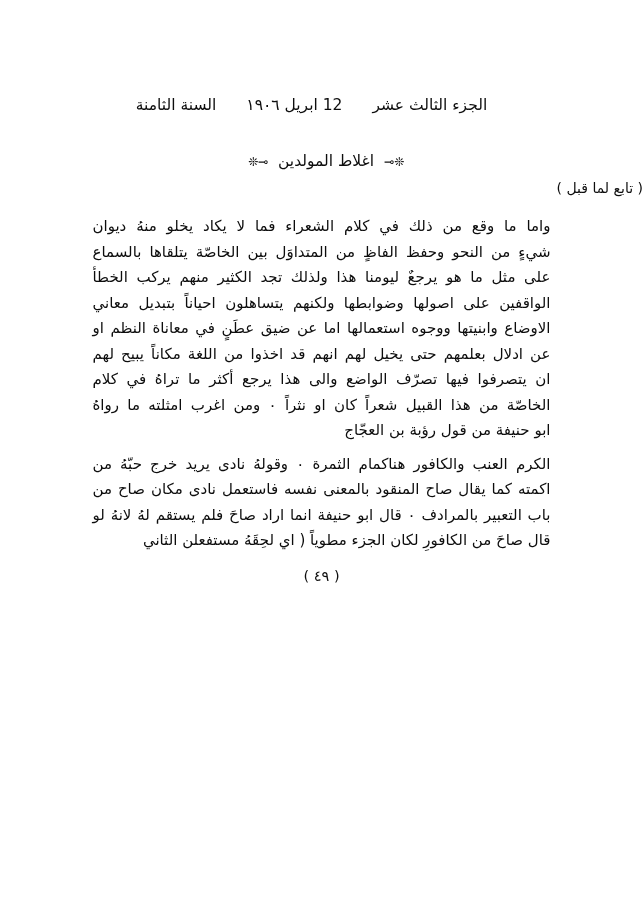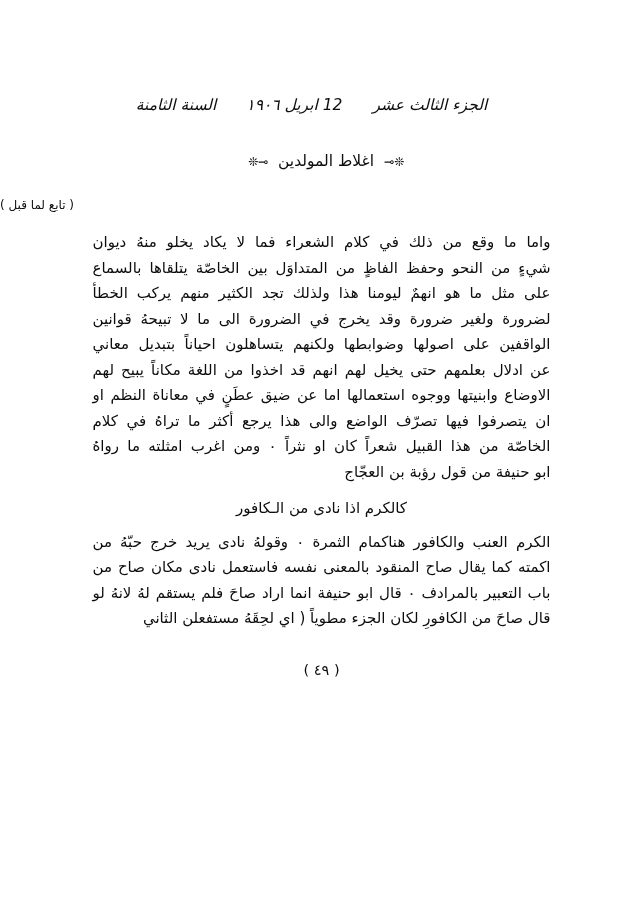--- a/index.html
+++ b/index.html
@@ -30,43 +30,42 @@
     justify-content: center;
     align-items: baseline;
     gap: 30px;
     margin-top: 96px;
     padding-right: 20px;
     font-size: 15.5px;
     letter-spacing: 0;
   }
   .header span {
     white-space: nowrap;
-    font-style: italic;
   }
 
   
   .title-line {
     direction: rtl;
     text-align: center;
     margin-top: 38px;
     font-size: 15.5px;
     white-space: nowrap;
     padding-left: 9px;
   }
   .title-line .orn {
     font-size: 12px;
     vertical-align: middle;
     padding: 0 5px;
     letter-spacing: -1px;
   }
   .subtitle {
     direction: rtl;
-    text-align: left;
-    margin-top: 28px;
-    font-size: 12px;
+    text-align: right;
+    margin-top: 10px;
+    font-size: 14px;
   }
 
   
   .body {
     direction: rtl;
     margin: 18px auto 0 auto;
     width: 474px;
     font-size: 15px;
     line-height: 25.5px;
   }
@@ -93,21 +92,21 @@
     margin-top: 11px;
     margin-bottom: 8px;
     font-size: 15px;
     white-space: nowrap;
   }
 
   
   .folio {
     direction: rtl;
     text-align: center;
-    margin-top: 30px;
+    margin-top: 14px;
     font-size: 14.5px;
   }
 </style>
 </head>
 <body>
 
 <div class="page">
   <div class="content">
 
     <div class="header">
@@ -121,31 +120,29 @@
       <span>اغلاط المولدين</span>
       <span class="orn">⊸❊</span>
     </div>
 
     <div class="subtitle">( تابع لما قبل )</div>
 
     <div class="body">
       <p>
         <span class="para-line first">واما ما وقع من ذلك في كلام الشعراء فما لا يكاد يخلو منهُ ديوان</span>
         <span class="para-line">شيءٍ من النحو وحفظ الفاظٍ من المتداوَل بين الخاصّة يتلقاها بالسماع</span>
-        <span class="para-line">على مثل ما هو انهمٌ ليومنا هذا ولذلك تجد الكثير منهم يركب الخطأ</span>
-        <span class="para-line">لضرورة ولغير ضرورة وقد يخرج في الضرورة الى ما لا تبيحهُ قوانين</span>
+        <span class="para-line">على مثل ما هو يرجعٌ ليومنا هذا ولذلك تجد الكثير منهم يركب الخطأ</span>
         <span class="para-line">الواقفين على اصولها وضوابطها ولكنهم يتساهلون احياناً بتبديل معاني</span>
+        <span class="para-line">الاوضاع وابنيتها ووجوه استعمالها اما عن ضيق عطَنٍ في معاناة النظم او</span>
         <span class="para-line">عن ادلال بعلمهم حتى يخيل لهم انهم قد اخذوا من اللغة مكاناً يبيح لهم</span>
-        <span class="para-line">الاوضاع وابنيتها ووجوه استعمالها اما عن ضيق عطَنٍ في معاناة النظم او</span>
         <span class="para-line">ان يتصرفوا فيها تصرّف الواضع والى هذا يرجع أكثر ما تراهُ في كلام</span>
         <span class="para-line">الخاصّة من هذا القبيل شعراً كان او نثراً ٠ ومن اغرب امثلته ما رواهُ</span>
         <span class="para-line last">ابو حنيفة من قول رؤبة بن العجّاج</span>
       </p>
 
-      <div class="verse">كالكرم اذا نادى من الـكافور</div>
 
       <p>
         <span class="para-line">الكرم العنب والكافور هناكمام الثمرة ٠ وقولهُ نادى يريد خرج حبّهُ من</span>
         <span class="para-line">اكمته كما يقال صاح المنقود بالمعنى نفسه فاستعمل نادى مكان صاح من</span>
         <span class="para-line">باب التعبير بالمرادف ٠ قال ابو حنيفة انما اراد صاحَ فلم يستقم لهُ لانهُ لو</span>
         <span class="para-line last">قال صاحَ من الكافورِ لكان الجزء مطوياً ( اي لحِقَهُ مستفعلن الثاني</span>
       </p>
     </div>
 
     <div class="folio">( ٤٩ )</div>

